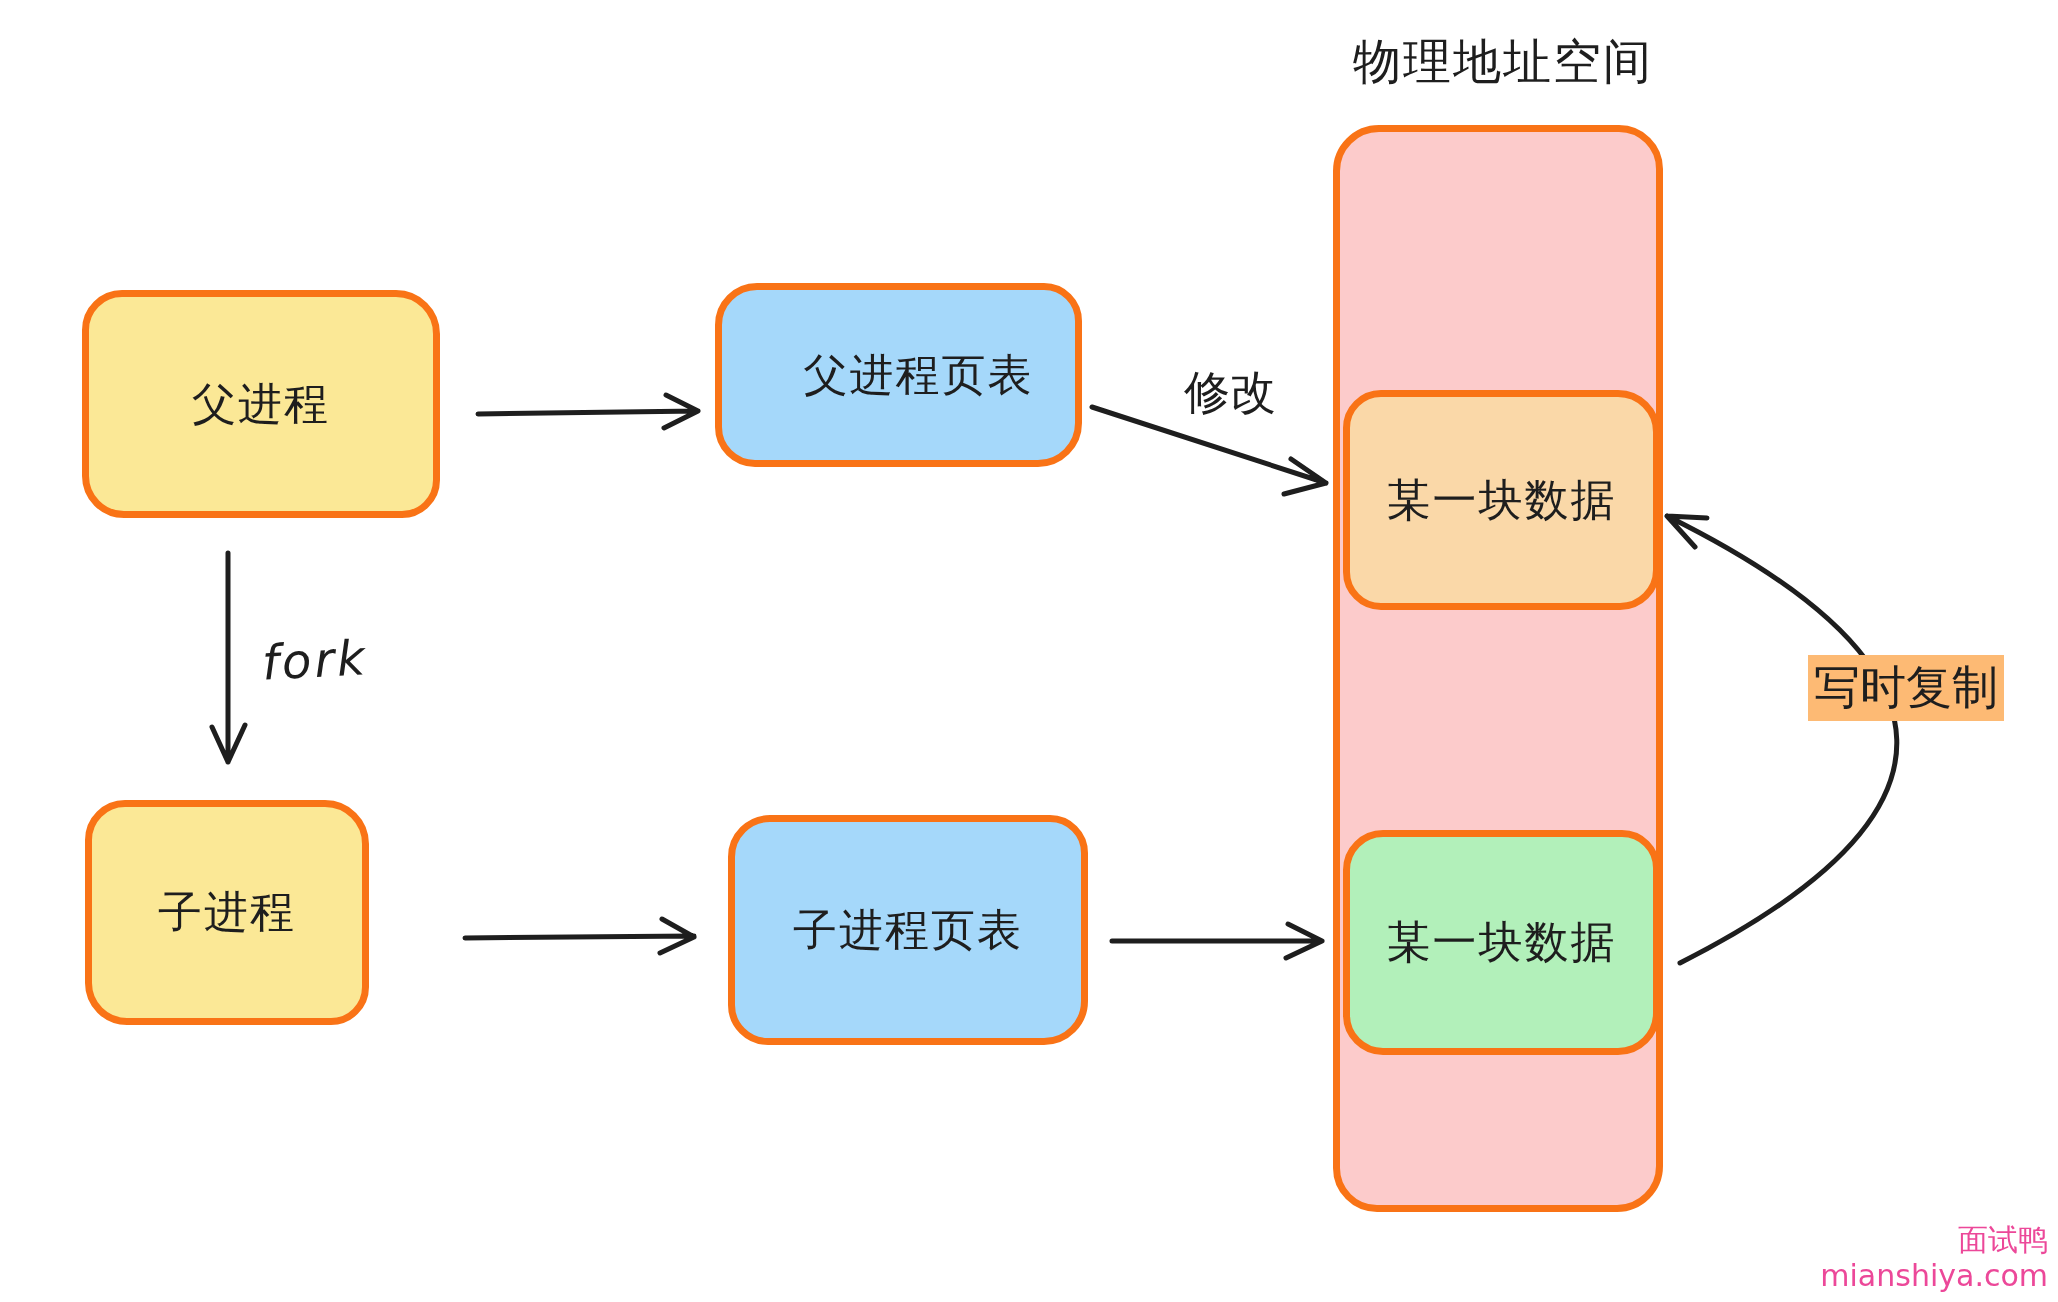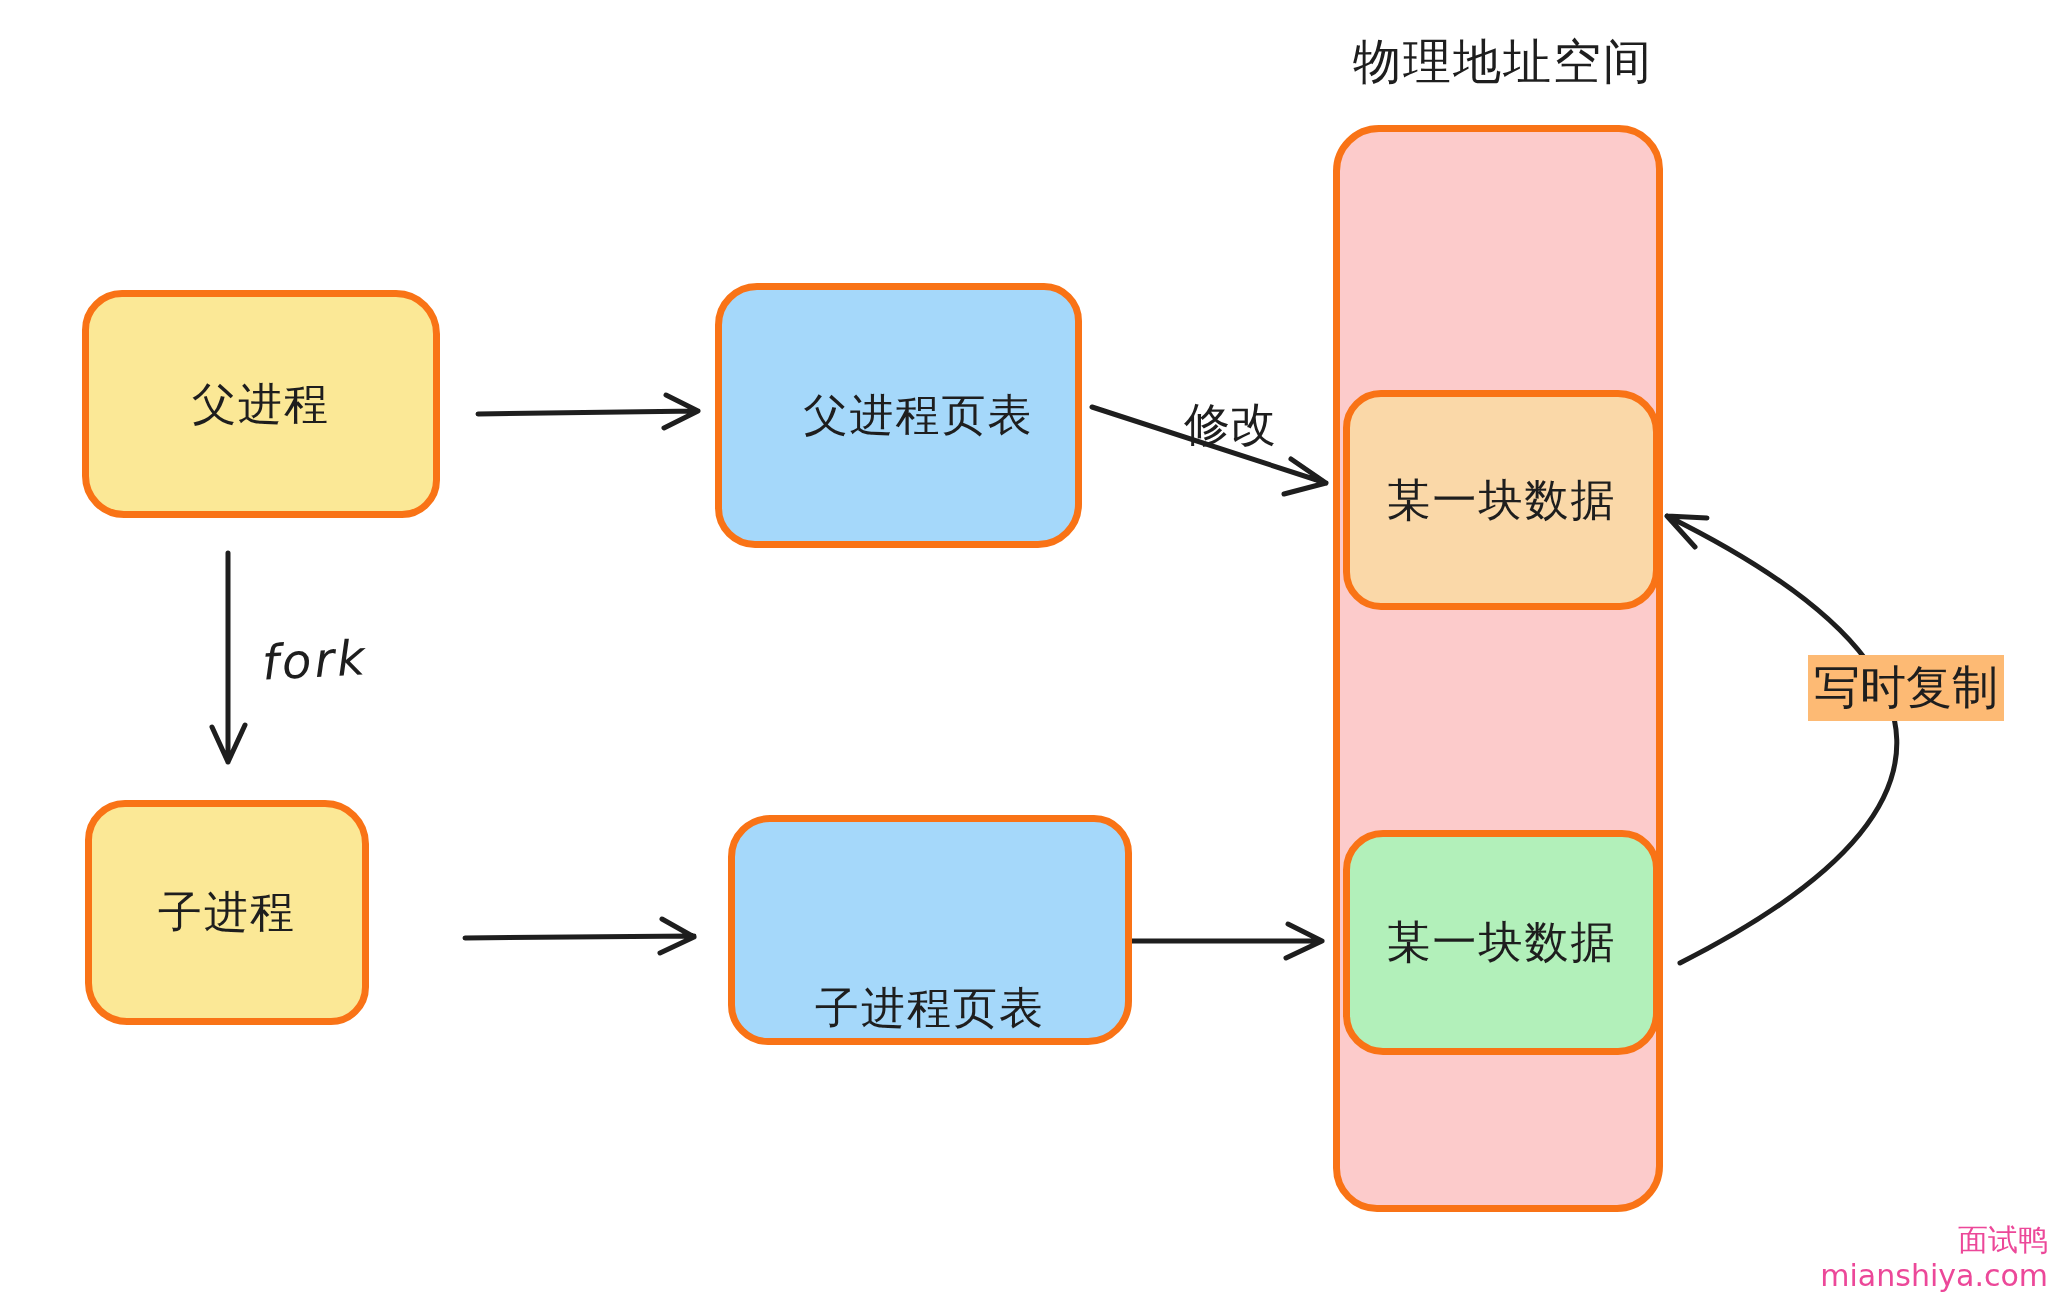--- a/index.html
+++ b/index.html
@@ -20,34 +20,34 @@
     letter-spacing:2px;
   }
   .yellow{background:#fbe896;border-radius:40px 44px 38px 42px;}
   .blue{background:#a5d8fa;border-radius:42px 38px 44px 40px;}
   .pink{background:#fccbcb;border-radius:46px 44px 46px 44px;}
   .orange{background:#fad8a8;border-radius:38px 42px 40px 38px;}
   .green{background:#b2f0ba;border-radius:40px 38px 42px 40px;}
 
   #parent-process{left:82px;top:290px;width:358px;height:228px;}
   #child-process{left:85px;top:800px;width:284px;height:225px;}
-  #parent-page-table{left:715px;top:283px;width:367px;height:265px;padding-left:40px;}
-  #child-page-table{left:728px;top:815px;width:404px;height:230px;align-items:flex-end;}
+  #parent-page-table{left:715px;top:283px;width:367px;height:184px;padding-left:40px;}
+  #child-page-table{left:728px;top:815px;width:360px;height:230px;}
   #physical-space{left:1333px;top:125px;width:330px;height:1087px;}
   #data-block-top{left:1343px;top:390px;width:317px;height:220px;}
   #data-block-bottom{left:1343px;top:830px;width:317px;height:225px;}
 
   .floating-label{
     position:absolute;
     font-size:46px;
     color:#1e1e1e;
     white-space:nowrap;
   }
   #space-title{left:1333px;top:30px;width:340px;text-align:center;font-size:48px;letter-spacing:2px;}
-  #modify-label{left:1150px;top:362px;width:160px;text-align:center;margin-top:32px;}
+  #modify-label{left:1150px;top:362px;width:160px;text-align:center;}
   #cow-label{left:1808px;top:655px;background:#fdba74;padding:2px 6px;}
   #fork-label{
     left:262px;top:632px;
     font-size:48px;font-style:italic;
     transform:rotate(-3deg);
     letter-spacing:3px;
   }
 
   #arrow-layer{position:absolute;left:0;top:0;width:2058px;height:1302px;}
   #arrow-layer path{

